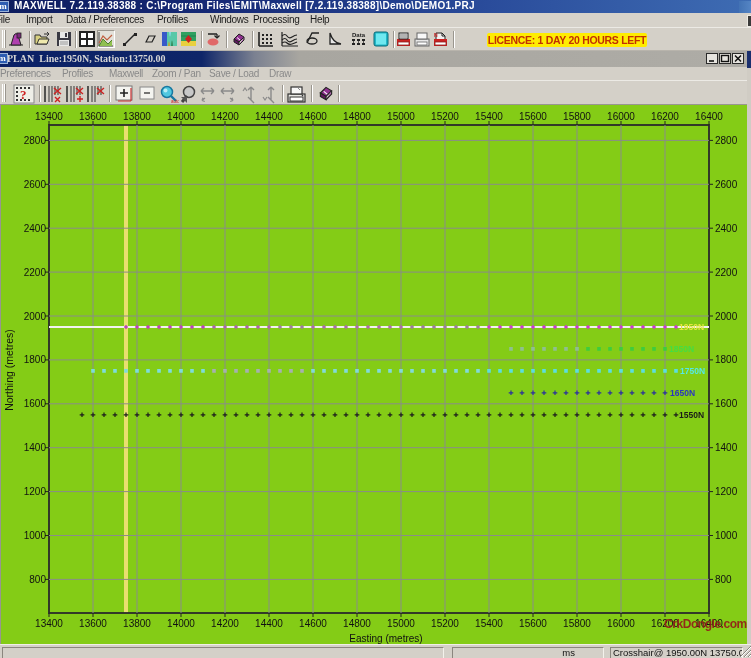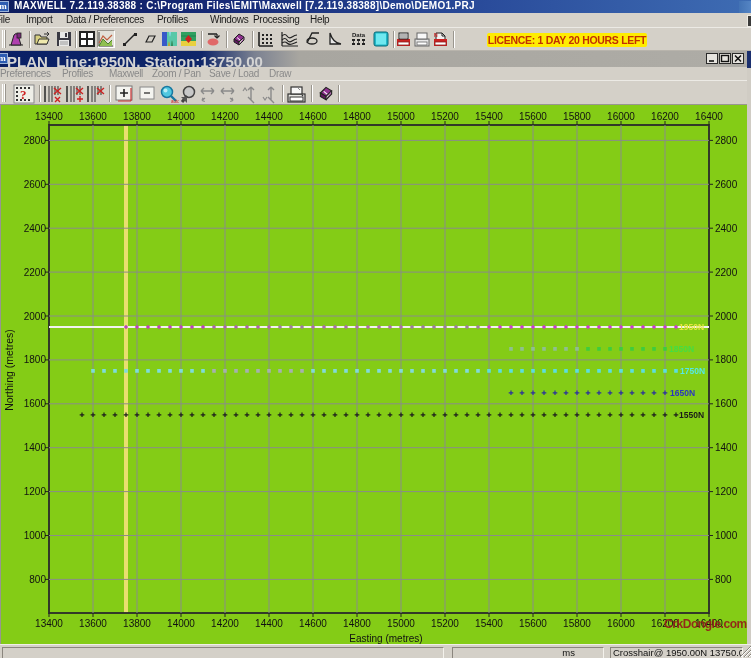--- a/index.html
+++ b/index.html
@@ -18,22 +18,22 @@
 .ic { position:absolute; top:31px; width:18px; height:18px; }
 .ic2 { position:absolute; top:84px; width:22px; height:20px; }
 .ic.pressed { background:#e3e1da; border:1px solid; border-color:#9a968e #fff #fff #9a968e; top:30px; }
 .sep { position:absolute; width:2px; border-left:1px solid #9a968e; border-right:1px solid #fff; }
 .grip { position:absolute; width:5px; border-left:3px double #fff; box-shadow:inset 1px 0 0 #9a968e; }
 #licence { position:absolute; left:487px; top:33px; width:160px; height:14px; background:#ffec00;
   color:#c23000; font-size:10.5px; font-weight:bold; text-align:center; line-height:14px; letter-spacing:-0.3px;
   border-radius:2px; white-space:nowrap; }
 #childtitle { position:absolute; left:0; top:51px; width:748px; height:16px;
   background:linear-gradient(to right,#0a2065 0%,#0f2669 27%,#7b8191 34%,#a8a6a0 40%,#aeaca6 100%); }
-#childtitle .txt { position:absolute; left:7px; top:2px; color:#d4d4d4; font-size:15px; font-weight:bold;
-  font-family:Liberation Sans, sans-serif; letter-spacing:0px; white-space:pre; }
+#childtitle .txt { position:absolute; left:7px; top:2px; color:#d4d4d4; font-size:10px; font-weight:bold;
+  font-family:Liberation Serif, serif; letter-spacing:0px; white-space:pre; }
 .wbtn { position:absolute; top:53px; width:12px; height:11px; background:#e6e4df; border:1px solid #2a2a2a;
   color:#111; }
 .wbtn svg { display:block; }
 #childmenu { position:absolute; left:0; top:67px; width:751px; height:13px; background:#d4d0c8; }
 #childmenu span { position:absolute; top:1px; font-size:10px; color:#8a8a8a; letter-spacing:-0.3px; white-space:pre; }
 #toolbar2 { position:absolute; left:0; top:80px; width:751px; height:24px; background:#d4d0c8;
   border-top:1px solid #eceae5; }
 #plotpanel { position:absolute; left:0; top:104px; width:747px; height:540px; background:#84cc16;
   border-top:1px solid #989690; border-left:1px solid #989690; }
 #rightstrip { position:absolute; left:747px; top:51px; width:4px; height:607px; background:#d0ccc4; }

